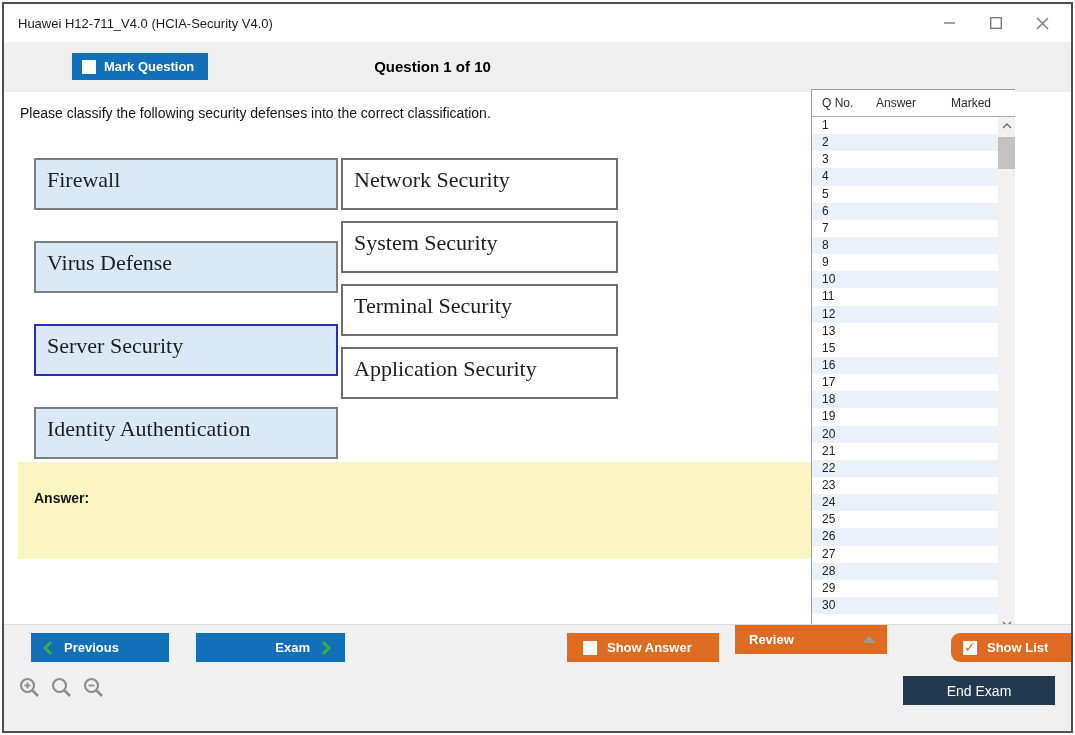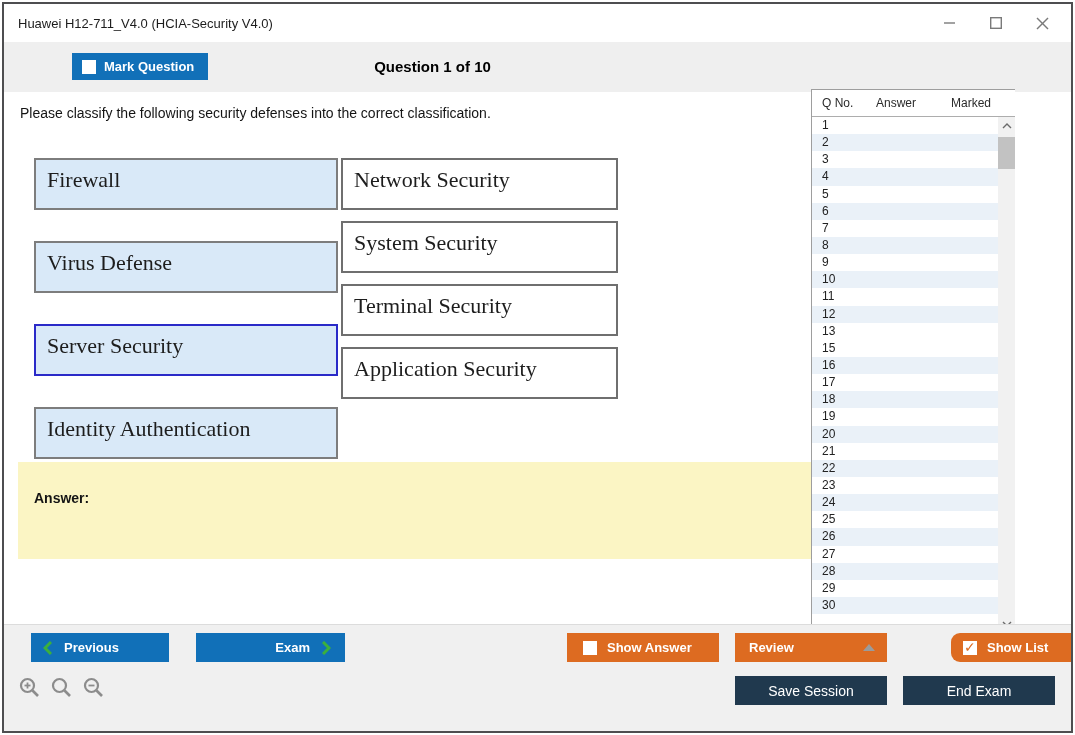--- a/index.html
+++ b/index.html
@@ -61,21 +61,21 @@
                border-top:1px solid #dcdcdc; }
   .bb-btn { position:absolute; height:29px; display:flex; align-items:center;
             font-size:13px; font-weight:bold; color:#fff; cursor:pointer; }
   .blue { background:#1170b8; }
   .orange { background:#dd6b21; }
   .navy { background:#20394e; font-weight:normal; font-size:14px; justify-content:center; }
 
   .btn-prev { left:27px; top:8px; width:138px; padding-left:12px; gap:12px; }
   .btn-next { left:192px; top:8px; width:149px; justify-content:flex-end; padding-right:14px; gap:12px; }
   .btn-showanswer { left:563px; top:8px; width:152px; padding-left:16px; gap:10px; }
-  .btn-review { left:731px; top:8px; width:152px; padding-left:14px; }
+  .btn-review { left:731px; top:0; width:152px; padding-left:14px; }
   .btn-showlist { left:947px; top:8px; width:152px; padding-left:12px; gap:10px;border-radius:9px; }
   .btn-save { left:731px; top:51px; width:152px; }
   .btn-end  { left:899px; top:51px; width:152px; }
 
   .checkbox { width:14px; height:14px; background:#fff; position:relative; flex:none; }
   .checkbox.checked::after { content:"\2713"; position:absolute; left:1px; top:-2px;
                              color:#dd6b21; font-size:14px; font-weight:bold; }
   .caret-up { position:absolute; right:12px; top:11px; width:0; height:0;
               border-left:6px solid transparent; border-right:6px solid transparent;
               border-bottom:7px solid #9b9b9b; }
@@ -211,21 +211,20 @@
     </div>
     <div class="bb-btn orange btn-review">
       <span>Review</span>
       <span class="caret-up"></span>
     </div>
     <div class="bb-btn orange btn-showlist">
       <span class="checkbox checked"></span>
       <span>Show List</span>
     </div>
 
-    <div class="bb-btn navy btn-save">Save Session</div>
     <div class="bb-btn navy btn-end">End Exam</div>
 
     <div class="zoom-icons">
       <svg width="24" height="24" viewBox="0 0 24 24">
         <circle cx="9.5" cy="9.5" r="6.5" fill="none" stroke="#8c8c8c" stroke-width="2.2"></circle>
         <line x1="14.5" y1="14.5" x2="20" y2="20" stroke="#8c8c8c" stroke-width="2.6"></line>
         <line x1="6.5" y1="9.5" x2="12.5" y2="9.5" stroke="#8c8c8c" stroke-width="1.8"></line>
         <line x1="9.5" y1="6.5" x2="9.5" y2="12.5" stroke="#8c8c8c" stroke-width="1.8"></line>
       </svg>
       <svg width="24" height="24" viewBox="0 0 24 24">

